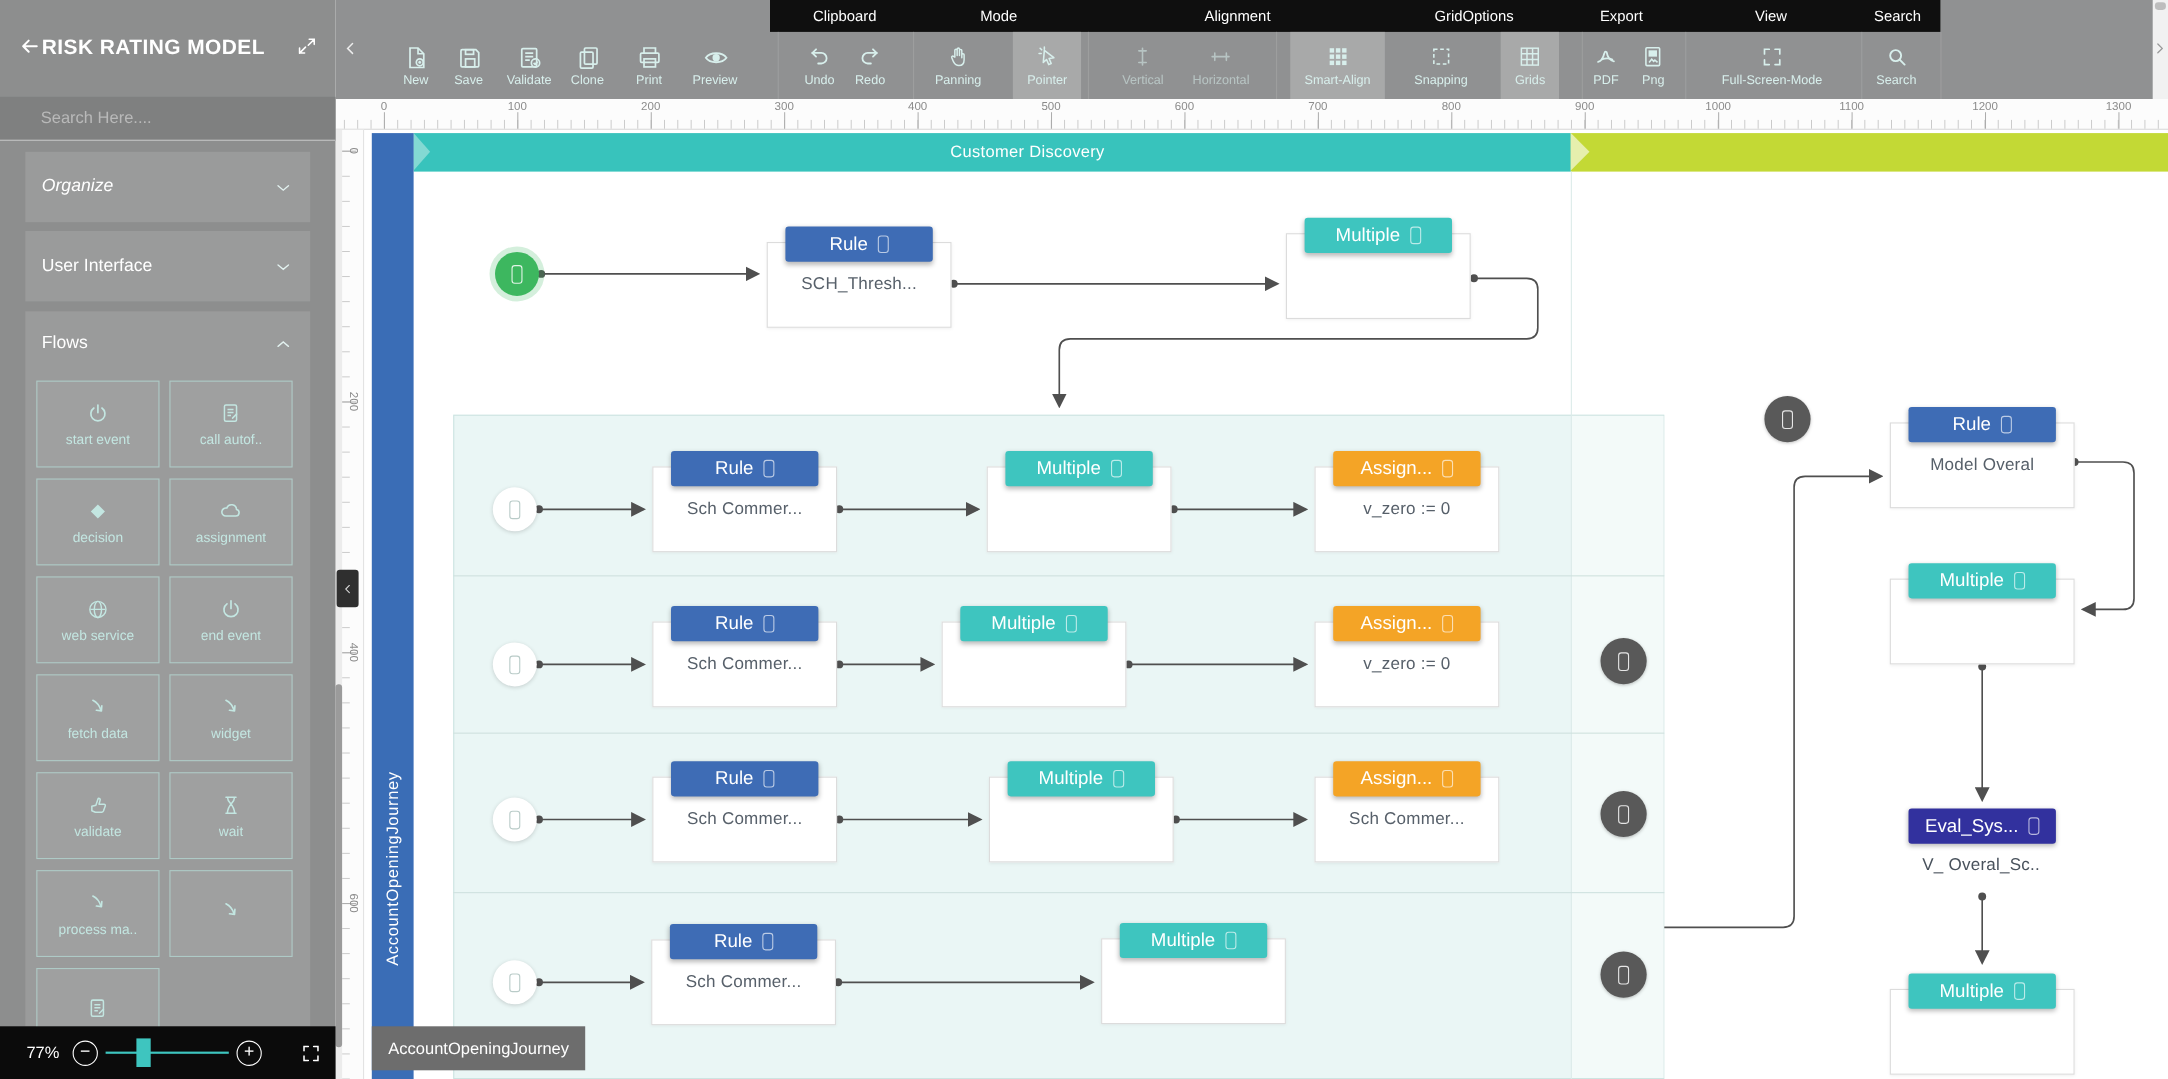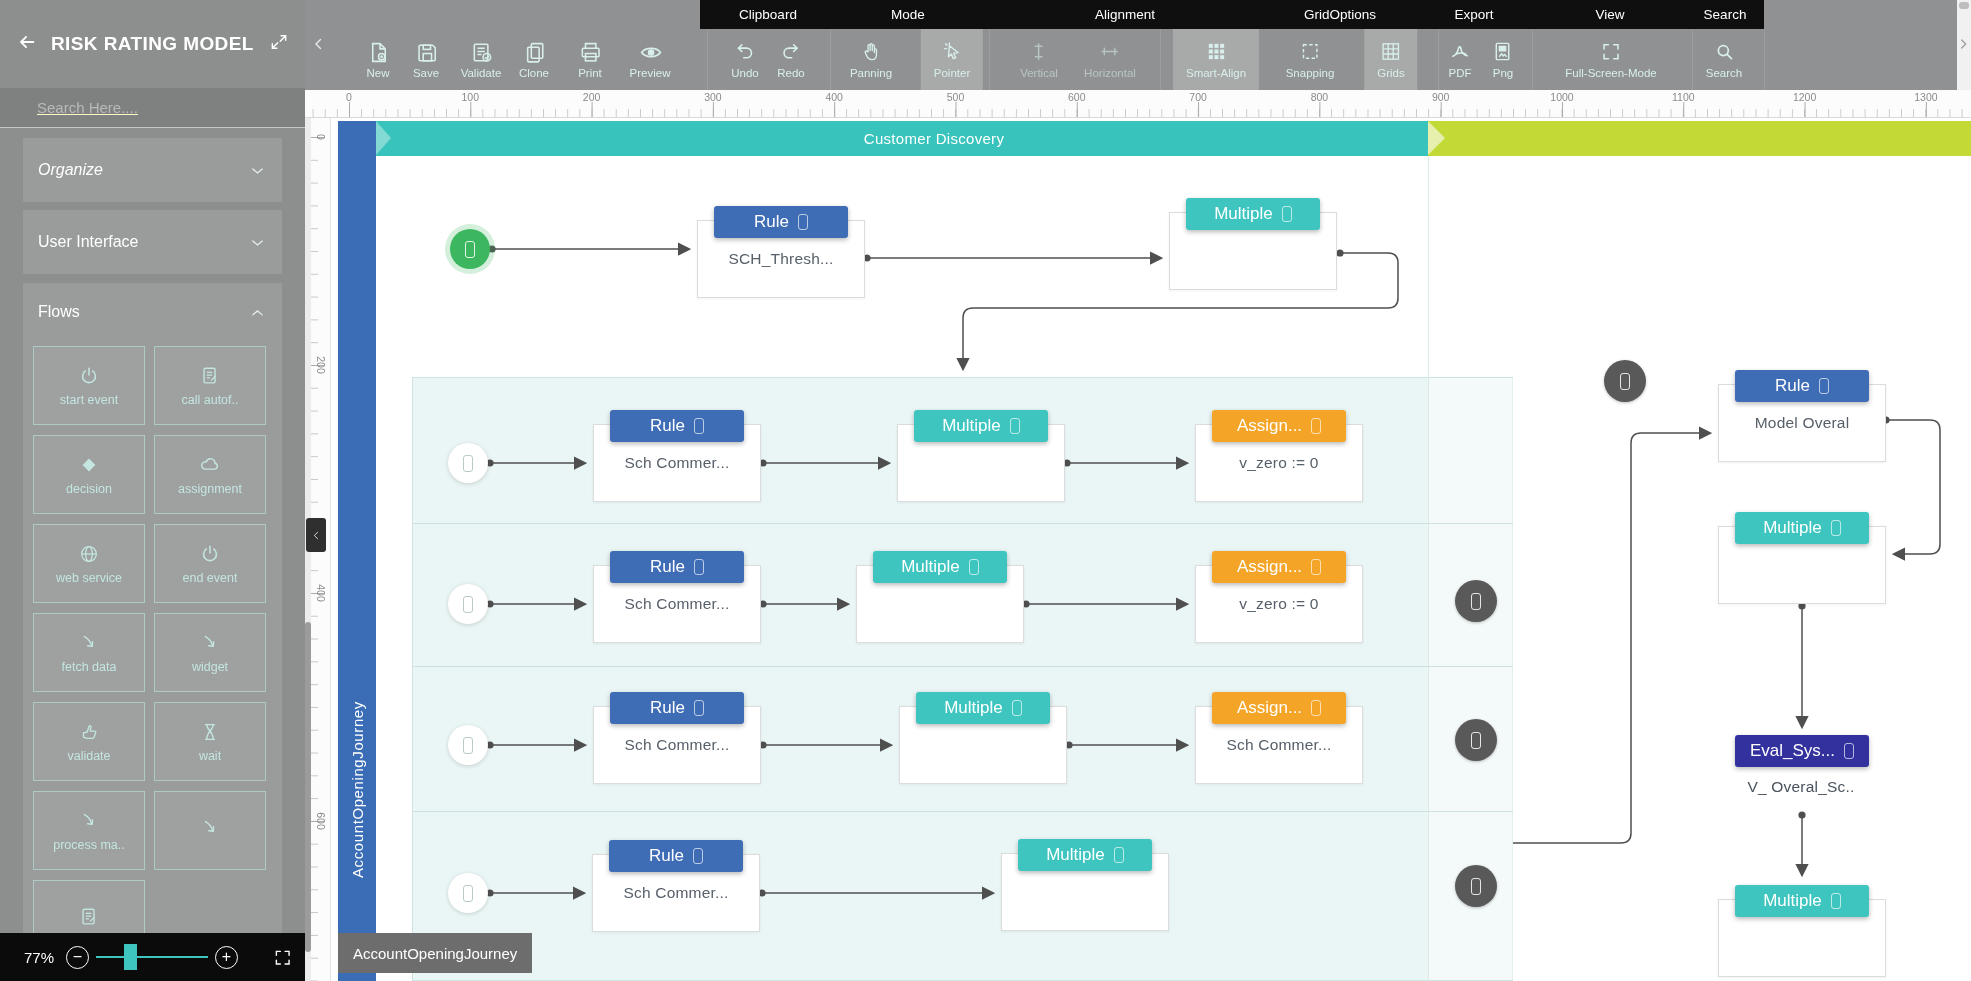--- a/index.html
+++ b/index.html
@@ -51,25 +51,25 @@
   .hnum{position:absolute;top:1px;transform:translateX(-50%);font-size:10.5px;color:#8b8b8b;}
   #vruler{position:absolute;left:305px;top:118px;width:26px;height:863px;background:#fcfcfc;border-right:1px solid #e3e3e3;z-index:19;box-sizing:border-box;}
   #vticks{position:absolute;inset:0 0 0 6px;background-image:linear-gradient(#ababab 0 1px,transparent 1px),linear-gradient(#c9c9c9 0 1px,transparent 1px);background-size:13px 228px,7px 22.8px;background-repeat:repeat-y,repeat-y;background-position:left 19px,left 19px;}
   .vnum{position:absolute;left:10px;transform:translateY(-50%);writing-mode:vertical-rl;font-size:10.5px;color:#8b8b8b;}
   #vscroll{position:absolute;left:305px;top:118px;width:6px;height:863px;background:#ececec;z-index:21;}
   #vscroll .thumb{position:absolute;left:0;top:504px;width:6px;height:330px;background:#9b9b9b;border-radius:3px;}
   #ltab{position:absolute;left:306px;top:518px;width:20px;height:34px;background:#2f2f2f;border-radius:3px;color:#ddd;display:flex;align-items:center;justify-content:center;z-index:25;cursor:pointer;}
   #ltab svg{width:13px;height:13px;}
   
   #sidebar{position:absolute;left:0;top:0;width:305px;height:981px;background:#8d8e8e;z-index:30;}
-  #sb-head{height:88px;display:flex;align-items:center;padding:0 16px;gap:13px;box-sizing:border-box;}
+  #sb-head{height:88px;display:flex;align-items:center;padding:0 16px;box-sizing:border-box;}
   #sb-head svg{flex:none;}
   #sb-title{flex:1;color:#fff;font-size:19px;font-weight:700;letter-spacing:.4px;white-space:nowrap;}
   #sb-search{height:39px;background:#7f8080;border-bottom:1px solid #c6c6c6;display:flex;align-items:center;}
-  #sb-search input{background:transparent;border:none;outline:none;color:#fef9c3;font-size:15px;padding-left:37px;width:100%;font-family:"Liberation Sans",sans-serif;text-decoration:underline;}
+  #sb-search input{background:transparent;border:none;outline:none;color:#fef9c3;font-size:15px;padding-left:37px;width:100%;font-family:"Liberation Sans",sans-serif;}
   #sb-search input::placeholder{color:#b9b9b9;opacity:1;}
   .sec{position:absolute;left:23px;width:259px;background:#9a9b9b;}
   .sec-head{height:64px;display:flex;align-items:center;padding:0 15px;color:#fff;font-size:16px;cursor:pointer;}
   .sec-head .lb{flex:1;}
   .sec-head svg{width:19px;height:19px;color:#e2f1ef;}
   #tiles{position:absolute;left:10px;top:63px;display:grid;grid-template-columns:112px 112px;gap:10px 9px;}
   .tile{width:112px;height:79px;background:#9fa0a0;border:1px solid #aecac6;box-sizing:border-box;display:flex;flex-direction:column;align-items:center;justify-content:center;gap:6px;color:#c3e6e1;cursor:pointer;}
   .tile svg{width:22px;height:22px;}
   .tile .lb{font-size:12.5px;max-width:102px;overflow:hidden;white-space:nowrap;}
   

